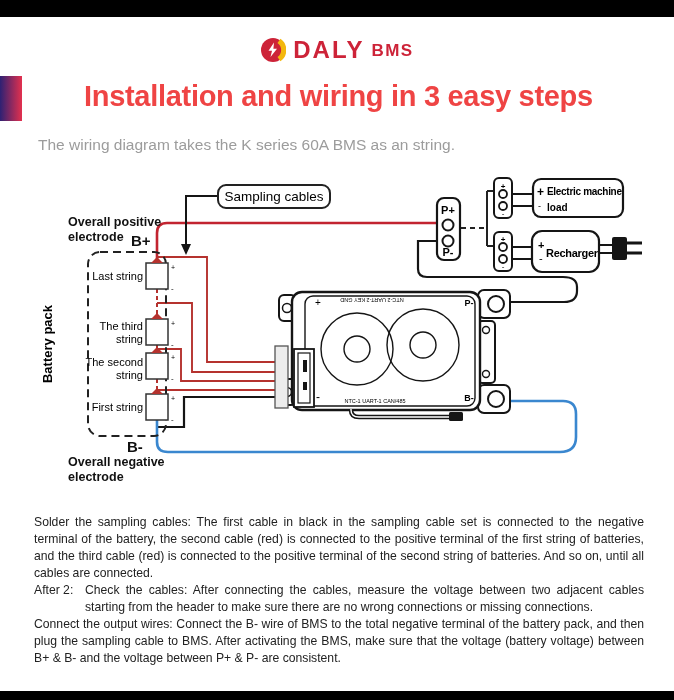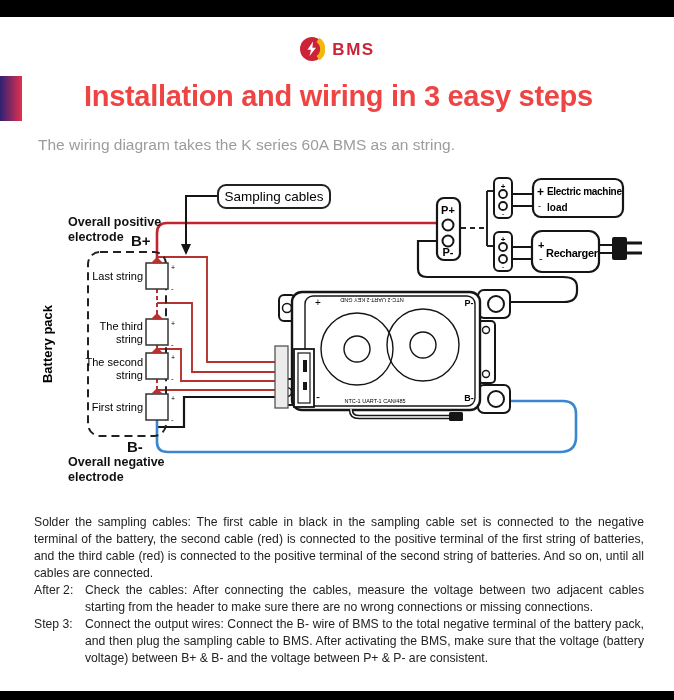--- a/index.html
+++ b/index.html
@@ -29,20 +29,21 @@
 
 <div class="page">
   <div class="topbar"></div>
 
   <div class="logo">
     <svg width="26" height="26" viewBox="0 0 26 26">
       <circle cx="13" cy="13" r="12" fill="#cd2338"></circle>
       <path d="M 19 3.8 A 11.3 11.3 0 0 1 19 22.2" stroke="#f3b70d" stroke-width="5.2" fill="none"></path>
       <polygon points="14,5.5 8.5,13.8 12,13.8 10.5,20 17,11.7 13.4,11.7" fill="#fff"></polygon>
     </svg>
+    <span class="daly">DALY</span>
     <span class="bms">BMS</span>
   </div>
 
   <div class="grad"></div>
   <div class="title">Installation and wiring in 3 easy steps</div>
   <div class="subtitle">The wiring diagram takes the K series 60A BMS as an string.</div>
 
   <svg class="diagram" viewBox="0 168 674 340" width="674" height="340">
 
     <g fill="none">
@@ -219,19 +220,18 @@
 
   <div class="steps">
     <div class="steprow">
       <div class="steptext">Solder the sampling cables: The first cable in black in the sampling cable set is connected to the negative terminal of the battery, the second cable (red) is connected to the positive terminal of the first string of batteries, and the third cable (red) is connected to the positive terminal of the second string of batteries. And so on, until all cables are connected.</div>
     </div>
     <div class="steprow">
       <div class="steplabel">After 2:</div>
       <div class="steptext">Check the cables: After connecting the cables, measure the voltage between two adjacent cables starting from the header to make sure there are no wrong connections or missing connections.</div>
     </div>
     <div class="steprow">
-      <div class="steplabel">Step 3:</div>
       <div class="steptext">Connect the output wires: Connect the B- wire of BMS to the total negative terminal of the battery pack, and then plug the sampling cable to BMS. After activating the BMS, make sure that the voltage (battery voltage) between B+ &amp; B- and the voltage between P+ &amp; P- are consistent.</div>
     </div>
   </div>
 
   <div class="bottombar"></div>
 </div>
 
 </body></html>

